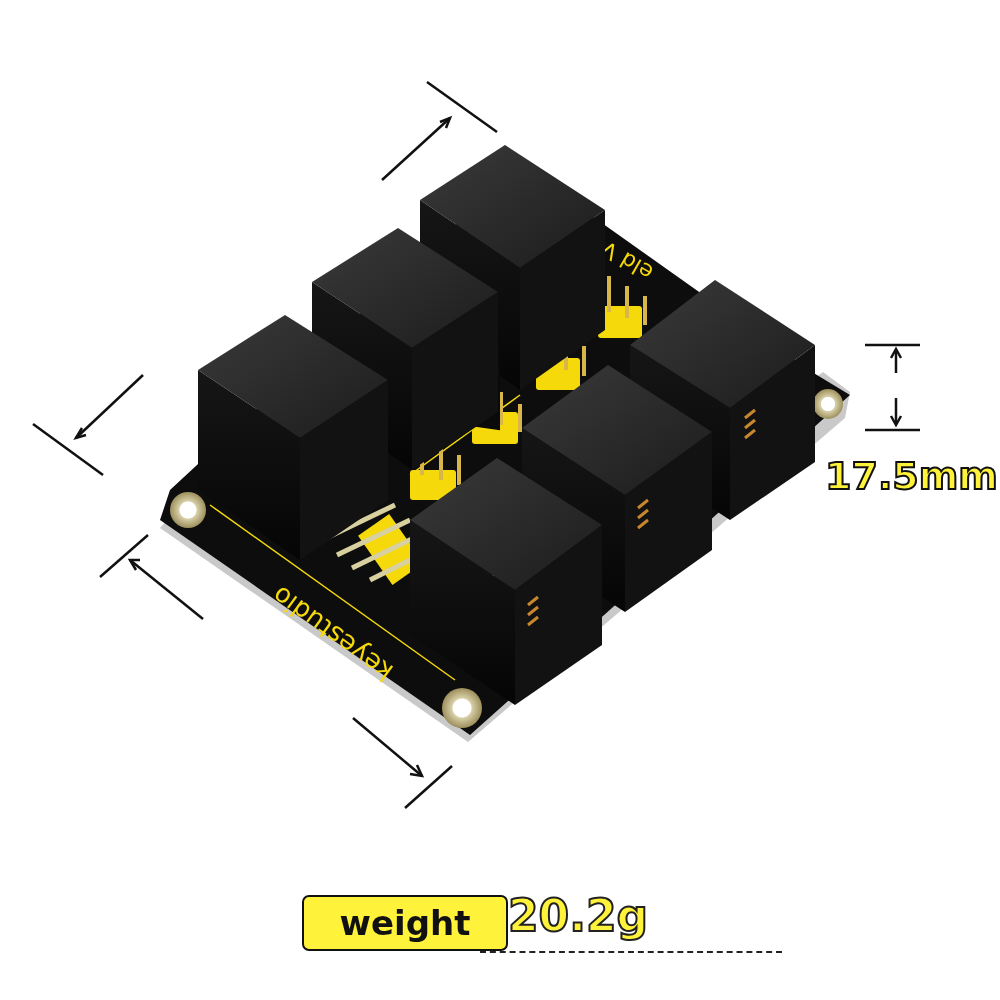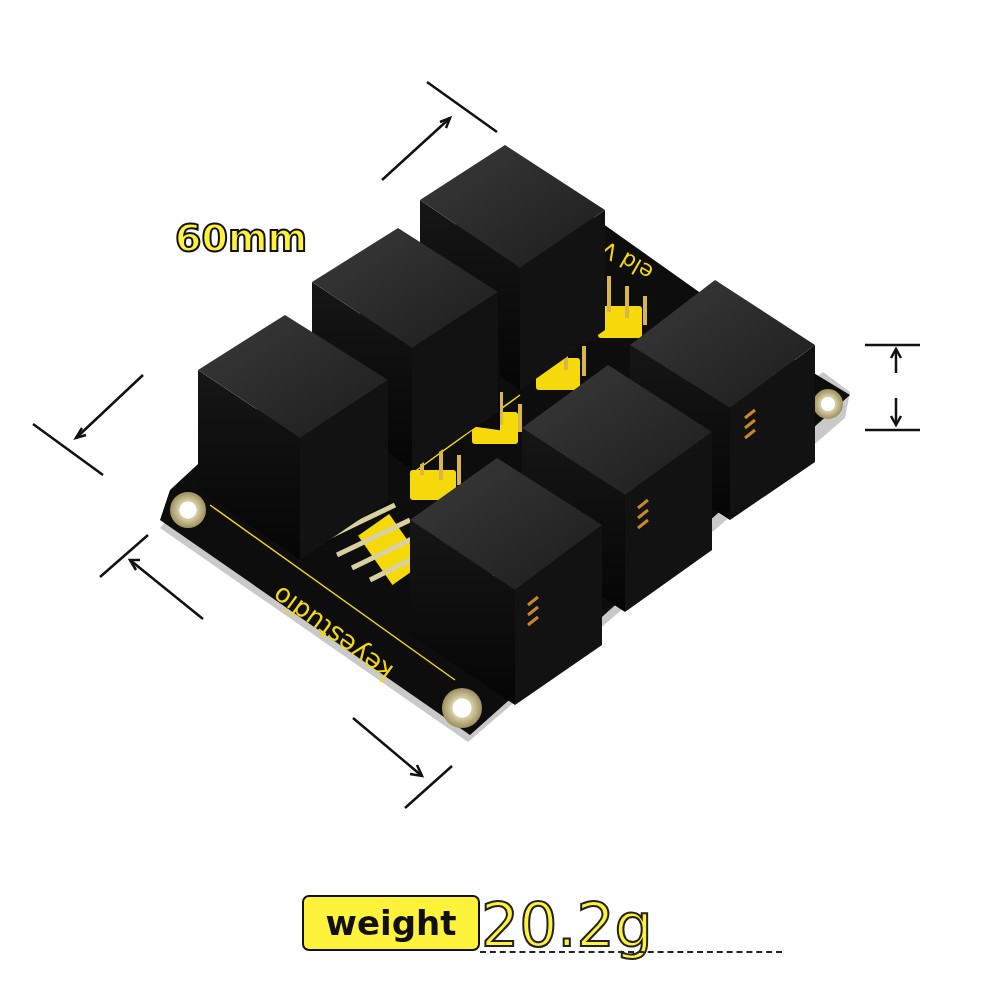--- a/index.html
+++ b/index.html
@@ -7,31 +7,31 @@
          font-family: "DejaVu Sans", sans-serif; }
   .scene { position: absolute; left: 0; top: 0; width: 1000px; height: 1000px; }
   .dim-label {
     position: absolute; font-family: "DejaVu Sans", sans-serif; font-weight: bold;
     color: #fff23a; font-size: 38px; letter-spacing: 0px;
     -webkit-text-stroke: 2px #111;
     text-shadow: 0 0 1px #111;
     white-space: nowrap;
   }
   .weight-box {
-    position: absolute; left: 302px; top: 895px; width: 178px; height: 56px;
+    position: absolute; left: 302px; top: 895px; width: 206px; height: 56px;
     background: #fff23a; border: 2px solid #111; border-radius: 7px;
     display: flex; align-items: center; justify-content: center;
     box-sizing: border-box;
   }
   .weight-box span {
     font-family: "DejaVu Sans", sans-serif; font-weight: bold; font-size: 34px; color: #111;
   }
   .weight-value {
-    position: absolute; left: 481px; top: 890px; font-size: 60px;
-    font-family: "DejaVu Sans", sans-serif; font-weight: normal;
+    position: absolute; left: 508px; top: 890px; font-size: 44px;
+    font-family: "DejaVu Sans", sans-serif; font-weight: bold;
     color: #fff23a; -webkit-text-stroke: 2px #222;
   }
   .dashed {
     position: absolute; left: 480px; top: 951px; width: 302px; height: 0;
     border-top: 2px dashed #222;
   }
 </style>
 </head>
 <body>
 
@@ -167,20 +167,20 @@
     <g stroke="#111" stroke-width="2.5" fill="none">
       <line x1="865" y1="345" x2="920" y2="345"></line>
       <line x1="865" y1="430" x2="920" y2="430"></line>
       <line x1="896" y1="350" x2="896" y2="373"></line>
       <path d="M891 358 L896 349 L901 358"></path>
       <line x1="896" y1="398" x2="896" y2="424"></line>
       <path d="M891 416 L896 425 L901 416"></path>
     </g>
   </svg>
 
-  <div class="dim-label" style="left:175px; top:216px; font-size:38px;">60mm</div>
+  <div class="dim-label" style="left:825px; top:454px; font-size:38px;">17.5mm</div>
 
   <div class="weight-box">
     <span>weight</span>
   </div>
   <div class="weight-value">20.2g</div>
   <div class="dashed"></div>
 </div>
 
 </body></html>

